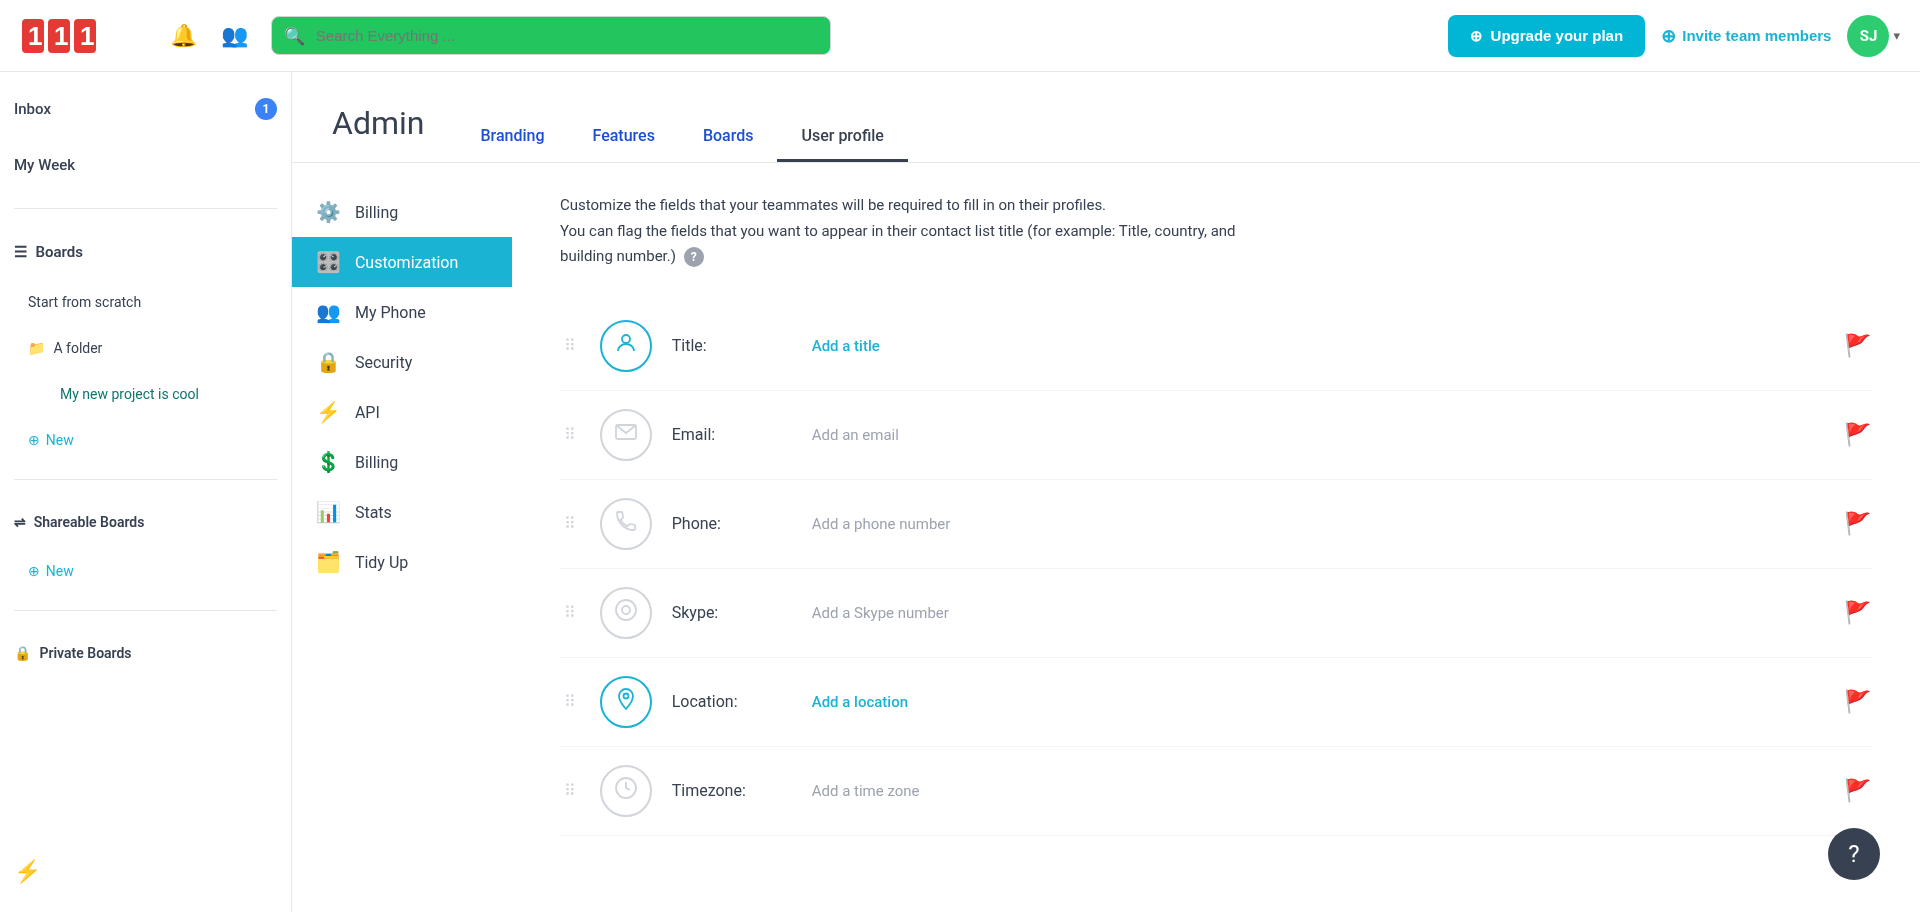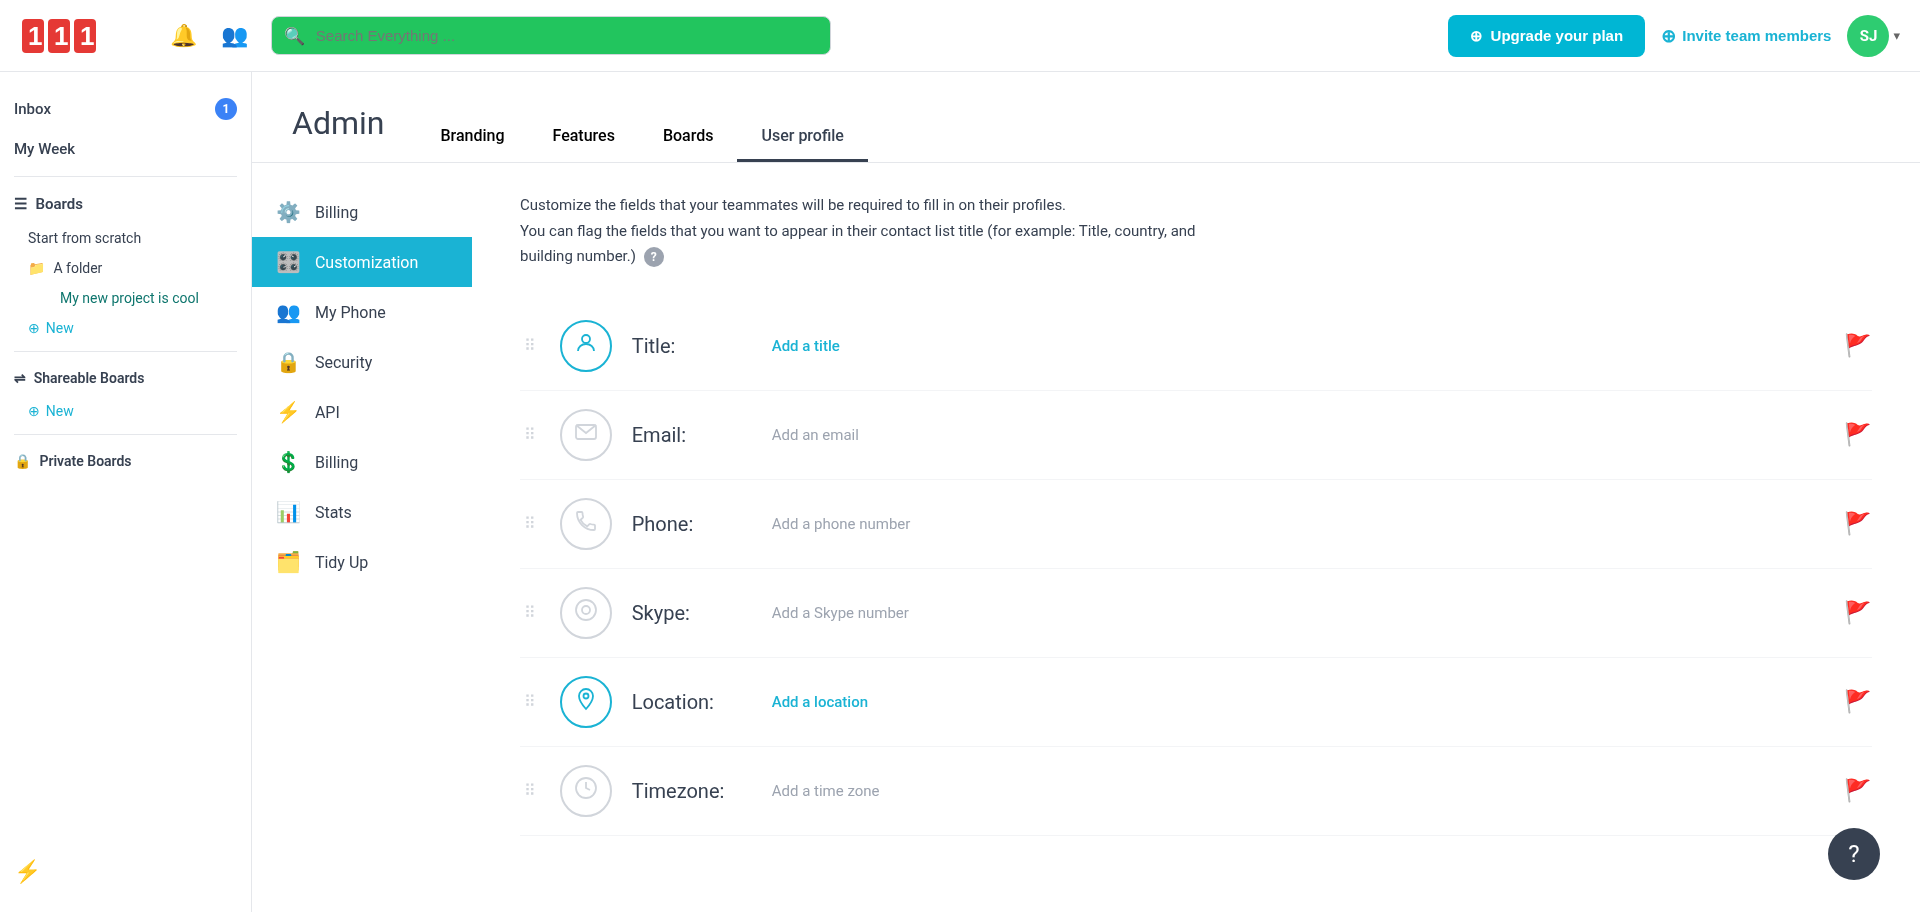--- a/index.html
+++ b/index.html
@@ -46,22 +46,22 @@
       display: flex; align-items: center; justify-content: center;
       color: #fff; font-weight: 700; font-size: 15px; cursor: pointer;
     }
     .avatar-caret { font-size: 13px; color: #666; cursor: pointer; }
 
     
     .body { display: flex; flex: 1; overflow: hidden; }
 
     
     .sidebar {
-      width: 252px; border-right: 1px solid #e5e7eb; padding: 16px 0;
-      display: flex; flex-direction: column; gap: 0; overflow-y: auto; flex-shrink: 0;
+      width: 292px; border-right: 1px solid #e5e7eb; padding: 16px 0;
+      display: flex; flex-direction: column; gap: 16px; overflow-y: auto; flex-shrink: 0;
     }
     .sidebar-item {
       display: flex; align-items: center; padding: 10px 14px; border-radius: 8px;
       cursor: pointer; gap: 10px; color: #374151; font-size: 15px;
     }
     .sidebar-item .badge {
       background: #3b82f6; color: #fff; border-radius: 50%; width: 22px; height: 22px;
       display: flex; align-items: center; justify-content: center; font-size: 12px; font-weight: 700; margin-left: auto;
     }
     .boards-header {
@@ -91,21 +91,21 @@
     .main { flex: 1; overflow-y: auto; display: flex; flex-direction: column; }
 
     
     .admin-header {
       display: flex; align-items: flex-end; padding: 32px 40px 0 40px; gap: 32px;
       border-bottom: 1px solid #e5e7eb;
     }
     .admin-title { font-size: 32px; font-weight: 400; color: #374151; padding-bottom: 20px; }
     .admin-tabs { display: flex; gap: 0; }
     .admin-tab {
-      padding: 14px 24px; font-size: 16px; color: #000000; cursor: pointer;
+      padding: 14px 24px; font-size: 16px; color: #1d4ed8; cursor: pointer;
       border-bottom: 3px solid transparent; font-weight: 500;
     }
     .admin-tab.active { color: #374151; border-bottom: 3px solid #374151; }
 
     
     .admin-body { display: flex; flex: 1; }
 
     
     .admin-sidebar { width: 220px; padding: 24px 0; flex-shrink: 0; }
     .admin-menu-item {
@@ -135,21 +135,21 @@
       display: flex; align-items: center; padding: 18px 0; border-bottom: 1px solid #f3f4f6; gap: 20px;
     }
     .drag-handle { color: #d1d5db; font-size: 16px; cursor: grab; padding: 0 4px; }
     .field-icon-wrap {
       width: 52px; height: 52px; border-radius: 50%; border: 2px solid #d1d5db;
       display: flex; align-items: center; justify-content: center; flex-shrink: 0;
     }
     .field-icon-wrap.teal { border-color: #1ab3d4; }
     .field-icon { font-size: 22px; color: #d1d5db; }
     .field-icon.teal { color: #1ab3d4; }
-    .field-label { font-size: 20px; color: #374151; min-width: 120px; }
+    .field-label { font-size: 16px; color: #374151; min-width: 120px; }
     .field-value { font-size: 15px; color: #9ca3af; flex: 1; }
     .field-value.teal { color: #1ab3d4; font-weight: 500; }
     .field-flag { color: #9ca3af; font-size: 22px; cursor: pointer; margin-left: auto; }
     .field-flag.active { color: #1ab3d4; }
 
     
     .help-bubble {
       position: fixed; bottom: 32px; right: 40px;
       width: 52px; height: 52px; border-radius: 50%; background: #374151;
       display: flex; align-items: center; justify-content: center;

